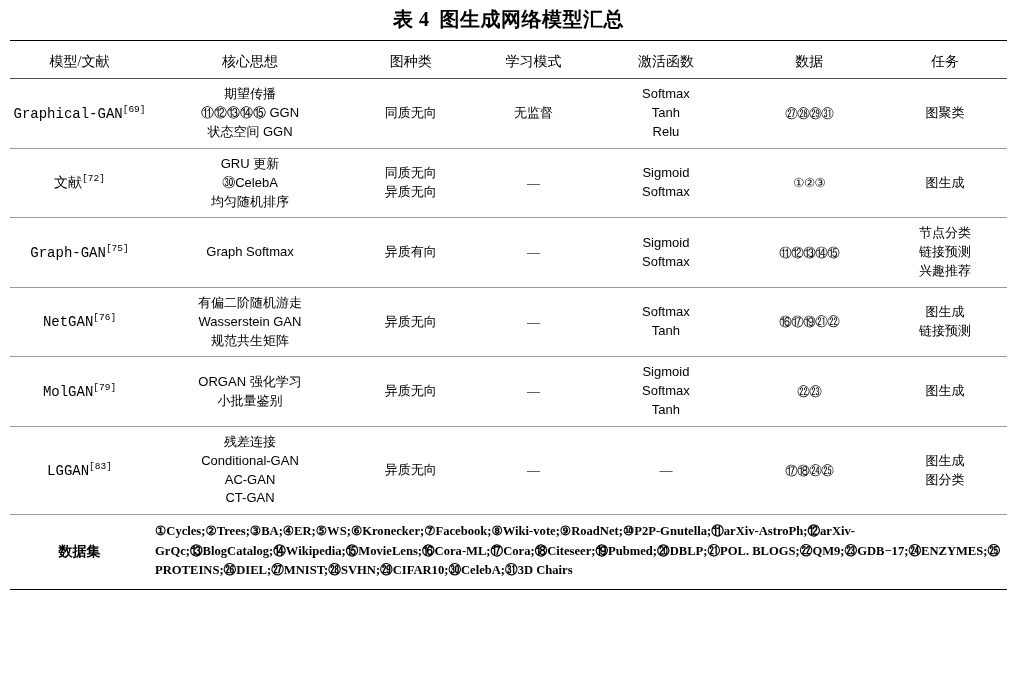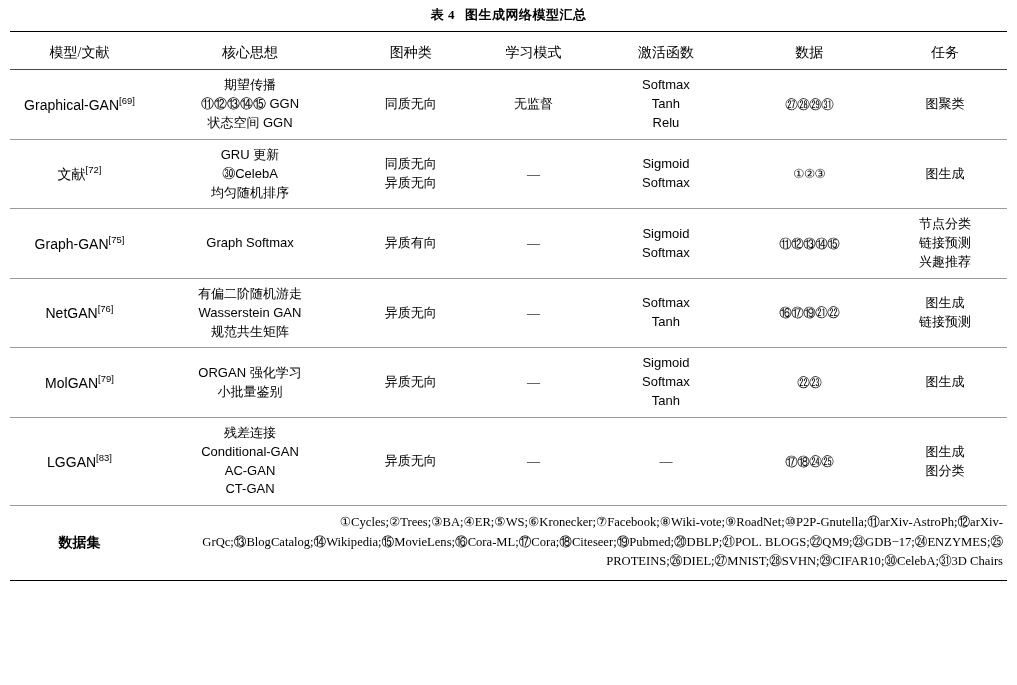--- a/index.html
+++ b/index.html
@@ -16,21 +16,21 @@
   }
   .page {
     width: 1017px;
     height: 685px;
     position: relative;
     box-sizing: border-box;
     padding: 0 10px;
   }
   .caption {
     text-align: center;
-    font-size: 13px;
+    font-size: 20px;
     font-weight: bold;
     letter-spacing: 0.5px;
     padding: 6px 0 7px 0;
     font-family: "Liberation Serif", "DejaVu Serif", serif;
   }
   .caption .cap-num { margin-right: 10px; }
   table.tbl {
     width: 997px;
     border-collapse: collapse;
     table-layout: fixed;
@@ -59,42 +59,43 @@
   .c2 { width: 110px; }
   .c3 { width: 116px; }
   .c4 { width: 128px; }
   .c5 { width: 136px; }
   .c6 { width: 114px; }
   .cell-lines span {
     display: block;
   }
   .model {
     font-size: 14px;
-    font-family: Liberation Sans, sans-serif;
+    font-family: Liberation Mono, monospace;
   }
   .model sup {
     font-size: 9.5px;
     vertical-align: super;
   }
   .nowrap { white-space: nowrap; }
   .dash { font-size: 13px; }
   .circled {
     font-family: Liberation Sans, sans-serif;
     font-size: 12.5px;
     letter-spacing: -0.5px;
   }
   .dataset-row td.ds-label {
     font-size: 14px;
     font-weight: bold;
   }
   .dataset-row td.ds-body {
-    text-align: right;
+    text-align: left;
     font-size: 12.6px;
     line-height: 1.55;
     padding: 7px 4px 8px 6px;
+    font-weight: bold;
   }
   .latin {
     font-family: Liberation Sans, sans-serif;
   }
 </style>
 </head>
 <body>
 
 <div class="page">
 

